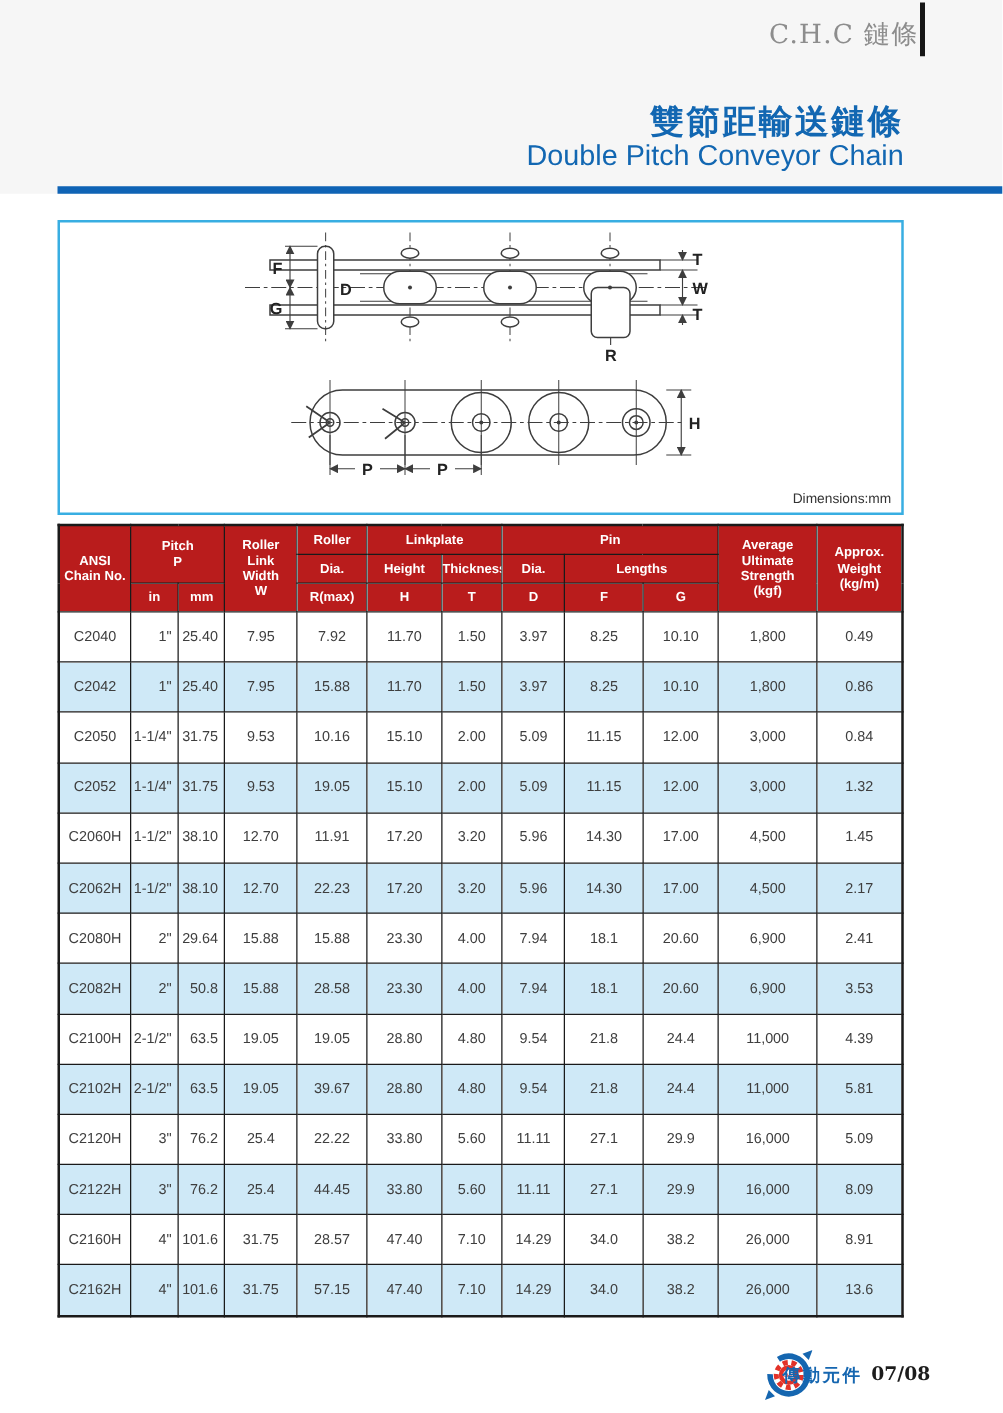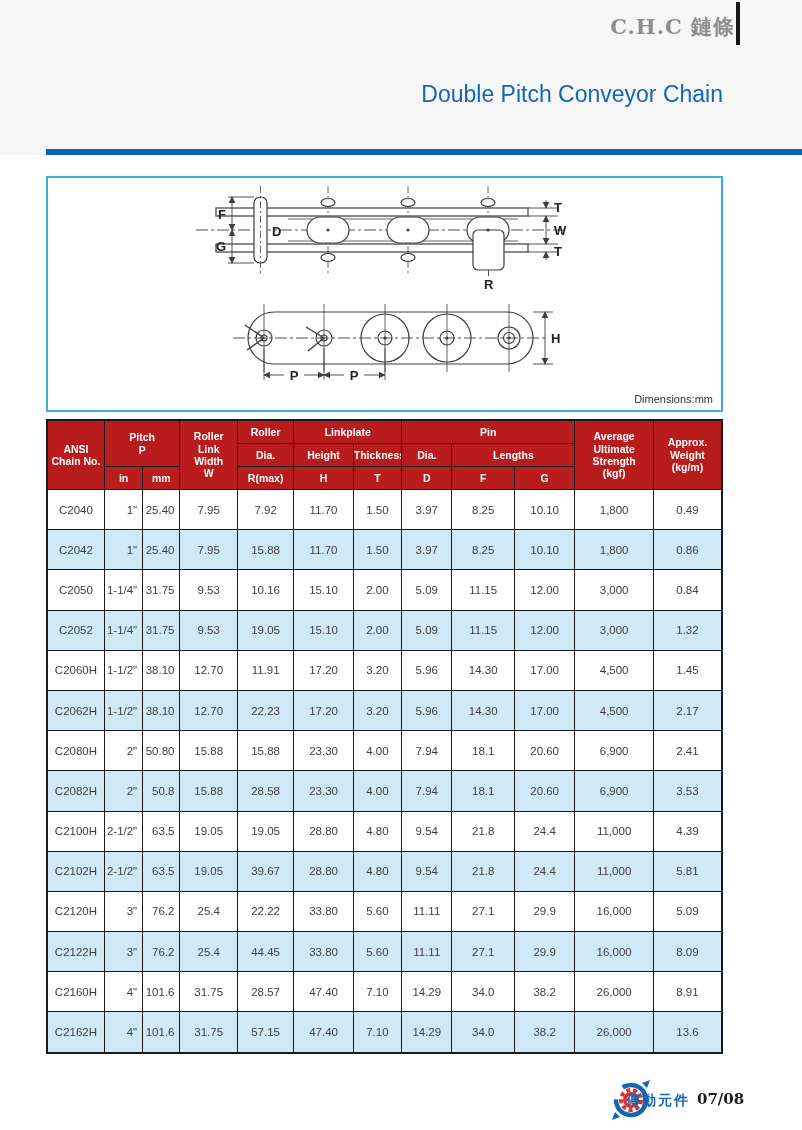--- a/index.html
+++ b/index.html
@@ -2,21 +2,21 @@
 <html><head>
 <meta charset="utf-8">
 <style>
   html,body{margin:0;padding:0;}
   body{
     width:802px;height:1130px;position:relative;background:#ffffff;
     font-family:"Liberation Sans",sans-serif;overflow:hidden;
   }
   .top-band{position:absolute;left:0;top:0;width:802px;height:155px;background:#f6f6f6;}
   .brand{position:absolute;top:13px;right:67px;font-family:"DejaVu Serif",serif;
-         font-weight:bold;font-size:21px;color:#8d8d8d;letter-spacing:1px;text-align:center;}
+         font-weight:normal;font-size:21px;color:#8d8d8d;letter-spacing:1px;text-align:center;}
   .brand-bar{position:absolute;left:736px;top:2px;width:4px;height:43px;background:#161616;}
   .title-block{position:absolute;top:82px;right:79px;text-align:right;color:#1267b2;line-height:1.12;}
   .title-zh{font-size:27px;font-weight:bold;letter-spacing:2px;}
   .title-en{font-size:23px;font-weight:normal;}
   .title-rule{position:absolute;left:46px;top:149px;width:756px;height:6px;background:#0f63b5;}
 
   .diagram-box{position:absolute;left:46px;top:176px;width:673px;height:232px;
                border:2px solid #38aee2;background:#fff;}
   .dim-note{position:absolute;right:8px;bottom:5px;font-size:11px;color:#333;margin-left:46px;}
   .dlab{font-family:"Liberation Sans",sans-serif;font-size:13px;fill:#222;stroke:none;font-weight:bold;}
@@ -38,20 +38,21 @@
   .footer-logo{position:absolute;left:612px;top:2px;}
 </style>
 </head>
 <body>
 
 <div class="top-band"></div>
 <div class="brand">C.H.C 鏈條</div>
 <div class="brand-bar"></div>
 
 <div class="title-block">
+  <div class="title-zh">雙節距輸送鏈條</div>
   <div class="title-en">Double Pitch Conveyor Chain</div>
 </div>
 <div class="title-rule"></div>
 
 <div class="diagram-box">
   <svg width="673" height="228" viewBox="0 0 673 228">
     <defs>
       <marker id="ar" viewBox="0 0 10 10" refX="9" refY="5" markerWidth="8" markerHeight="8" orient="auto-start-reverse">
         <path d="M0 0 L10 5 L0 10 z" fill="#3e3e3e"></path>
       </marker>
@@ -284,21 +285,21 @@
         <td>3.20</td>
         <td>5.96</td>
         <td>14.30</td>
         <td>17.00</td>
         <td>4,500</td>
         <td>2.17</td>
       </tr>
       <tr>
         <td>C2080H</td>
         <td class="num-right">2"</td>
-        <td class="num-right">50.80</td>
+        <td class="num-right">29.64</td>
         <td>15.88</td>
         <td>15.88</td>
         <td>23.30</td>
         <td>4.00</td>
         <td>7.94</td>
         <td>18.1</td>
         <td>20.60</td>
         <td>6,900</td>
         <td>2.41</td>
       </tr>

